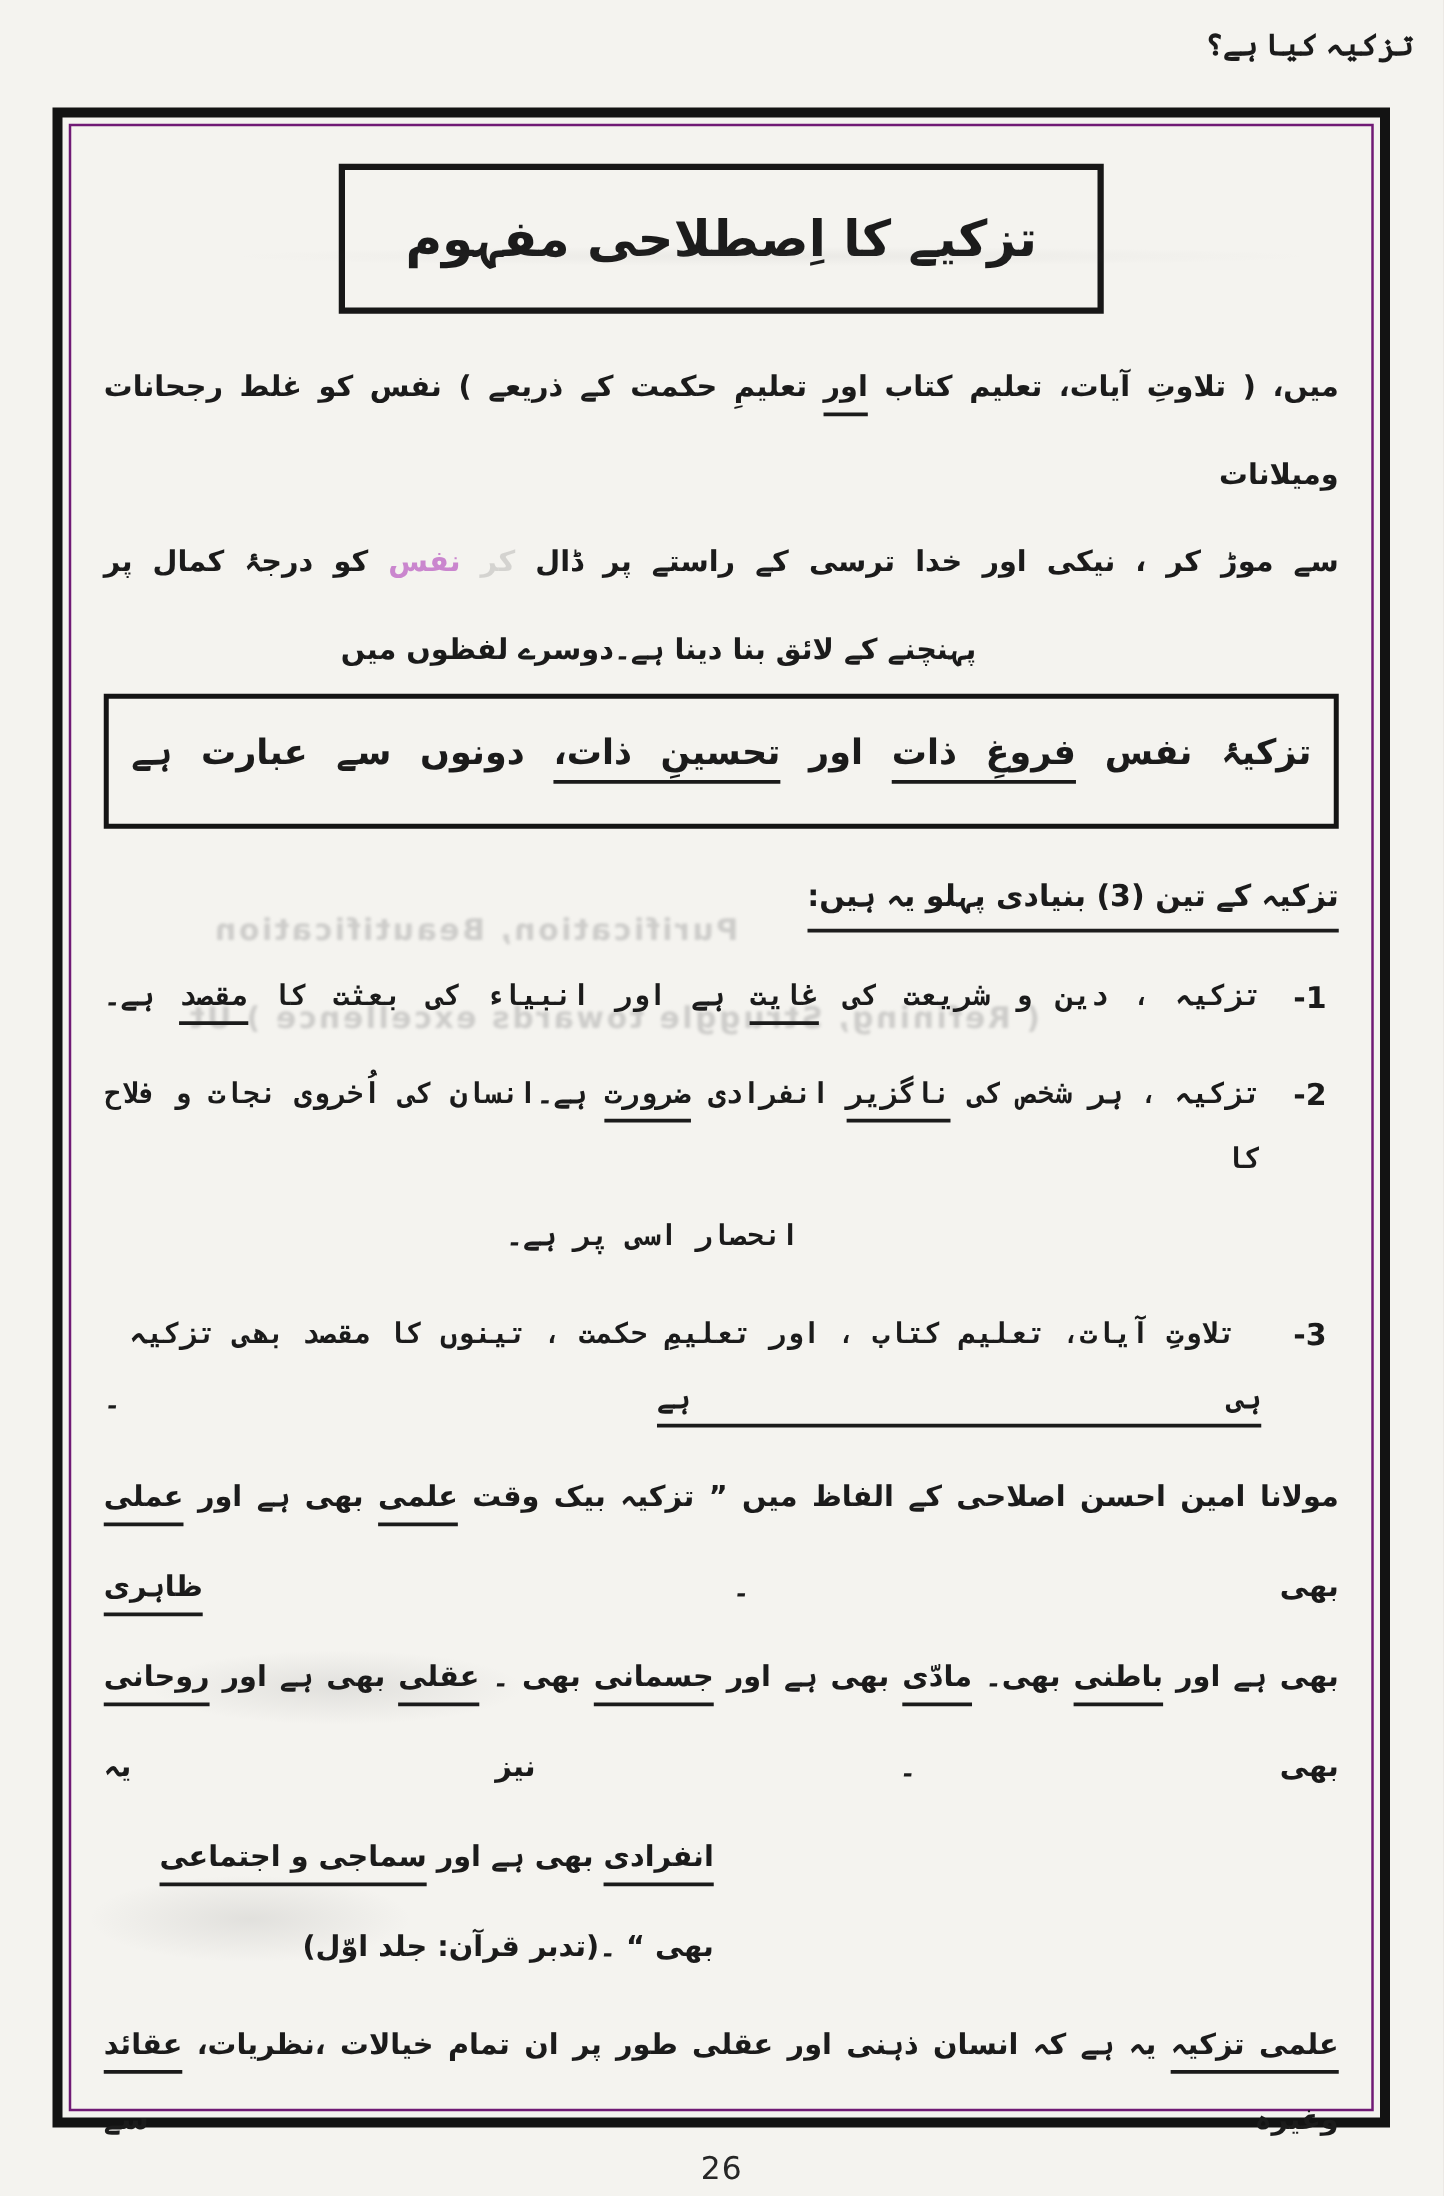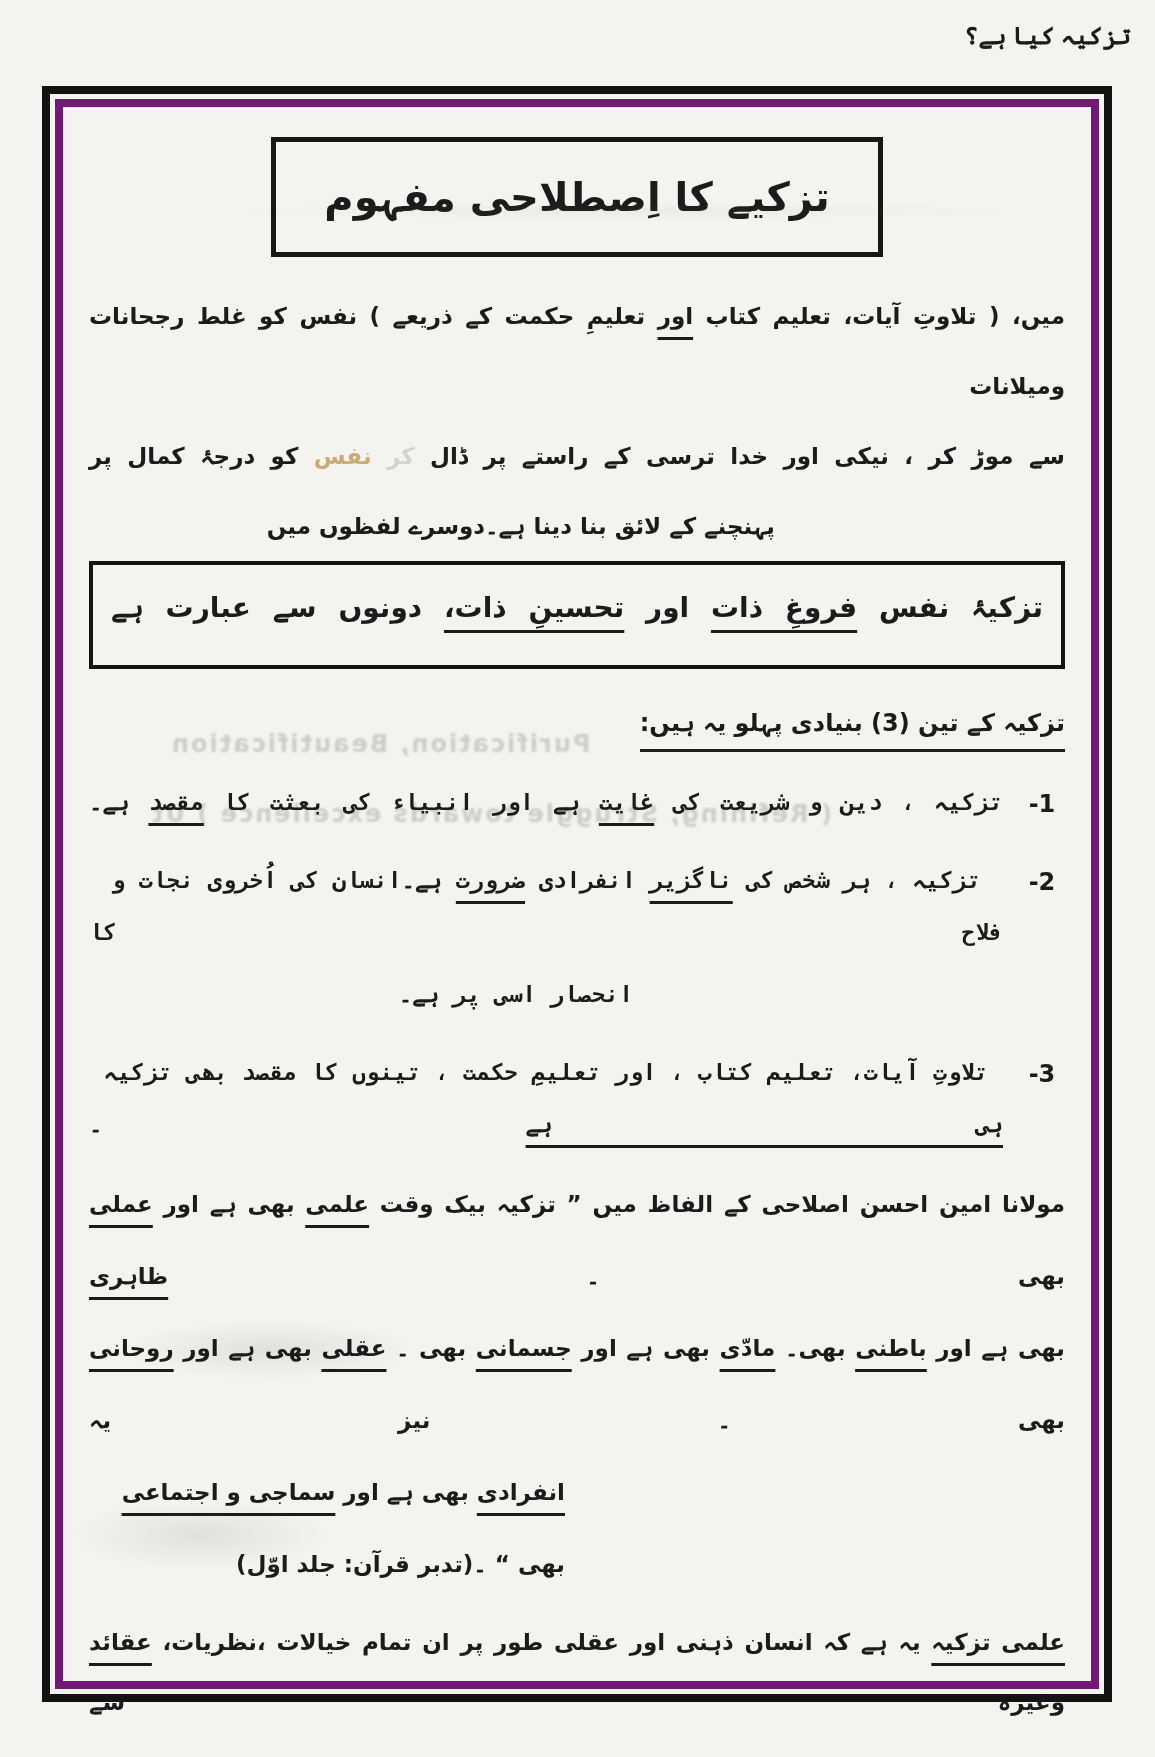--- a/index.html
+++ b/index.html
@@ -21,32 +21,32 @@
     background:radial-gradient(ellipse at center, rgba(110,110,110,.14), rgba(110,110,110,0) 70%);}
   .smudge-a{top:1500px;left:70px;width:260px;height:70px;}
   .smudge-b{top:1320px;left:120px;width:300px;height:60px;}
   .smudge-c{top:96px;left:120px;width:880px;height:16px;opacity:.5;}
   
   .header-note{position:absolute;top:22px;right:24px;font-size:24px;font-weight:700;z-index:3;font-family:Liberation Serif, serif;}
   
   .frame-outer{position:absolute;top:86px;right:43px;width:1070px;height:1616px;
     border:8px solid #131313;box-sizing:border-box;z-index:2;}
   .frame-inner{position:absolute;top:5px;right:5px;bottom:5px;left:5px;
-    border:8px solid #701a75;box-sizing:border-box;padding:8px 26px 0 26px;}
+    border:2px solid #701a75;box-sizing:border-box;padding:8px 26px 0 26px;}
   
   .title-box{width:612px;height:120px;margin:22px auto 0;border:5px solid #171717;
     box-sizing:border-box;display:flex;align-items:center;justify-content:center;}
   .title-text{font-size:40px;font-weight:700;letter-spacing:0;}
   
   .bline{font-size:23px;font-weight:700;text-align:justify;text-align-last:justify;}
   .partial{text-align:right;text-align-last:right;}
   .seg{}
   .u{text-decoration:underline;text-decoration-thickness:2.5px;text-underline-offset:13px;}
   .faded{opacity:.14;}
-  .semi{opacity:.5;color:#a16207;filter:blur(.4px);}
+  .semi{opacity:.5;color:#a21caf;filter:blur(.4px);}
   .intro{margin-top:24px;}
   .intro .bline{line-height:70px;}
   .mr290{margin-right:290px;}
   
   .stmt-box{border:4px solid #141414;padding:22px 18px 36px 18px;}
   .stmt-box .bline{font-size:28px;line-height:42px;}
   
   .aspects{margin-top:40px;text-align:left;direction:rtl;text-align:right;}
   .aspects-inner{display:inline-block;font-size:24px;font-weight:700;
     padding-bottom:12px;border-bottom:3px solid #1d1d1d;}
@@ -131,14 +131,15 @@
       </div>
 
       <div class="para">
         <div class="bline"><span class="seg u">علمی تزکیہ</span><span class="seg"> یہ ہے کہ انسان ذہنی اور عقلی طور پر ان تمام خیالات ،نظریات، </span><span class="seg u">عقائد</span><span class="seg"> وغیرہ سے</span></div>
 
       </div>
 
     </div>
   </div>
 
+  <div class="pagenum">26</div>
 
 </div>
 
 </body></html>

